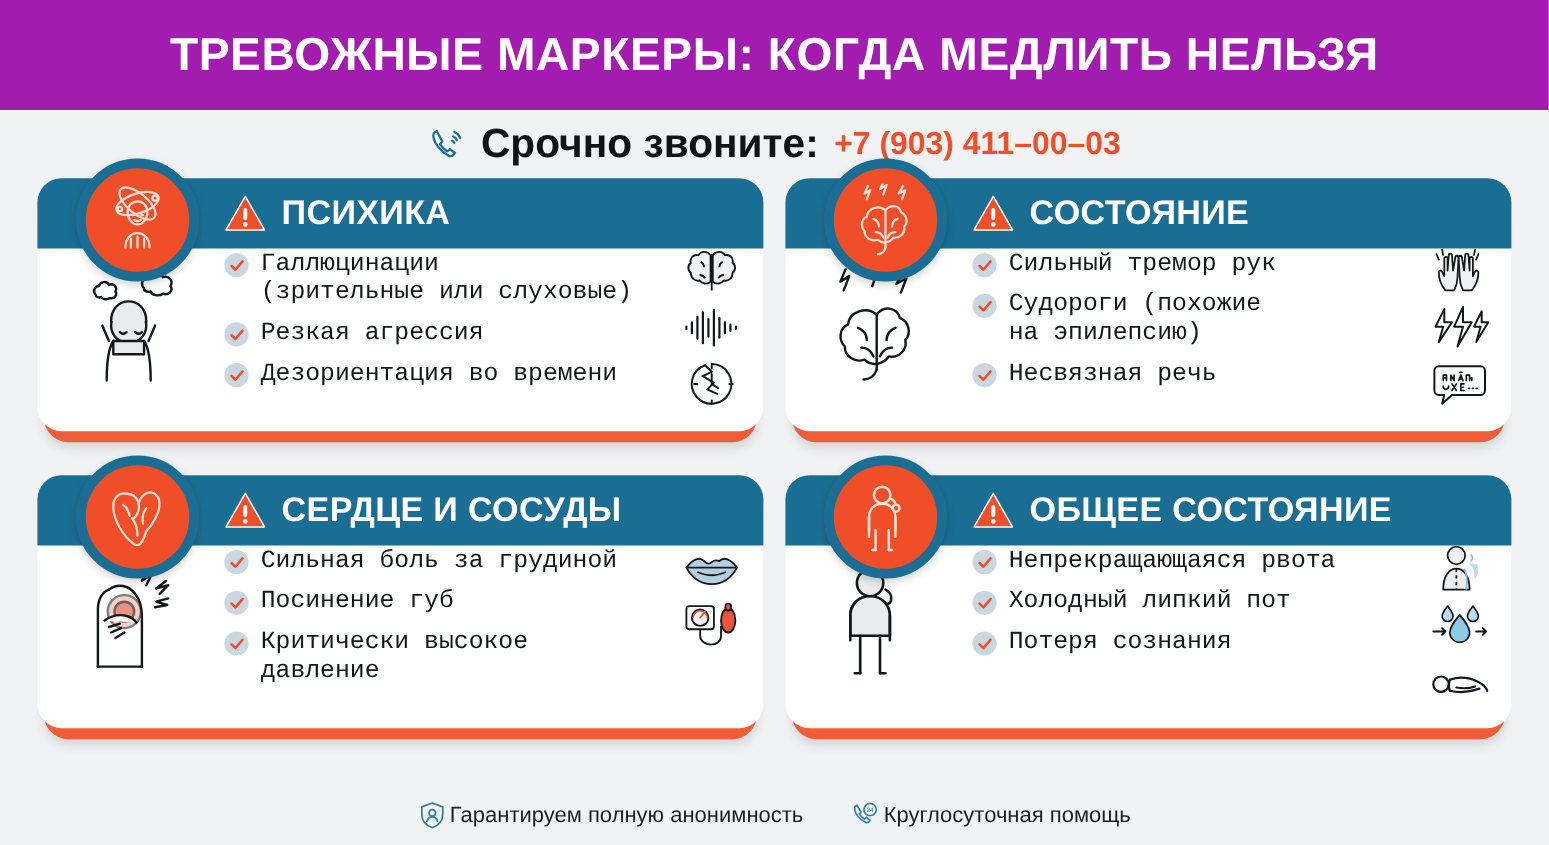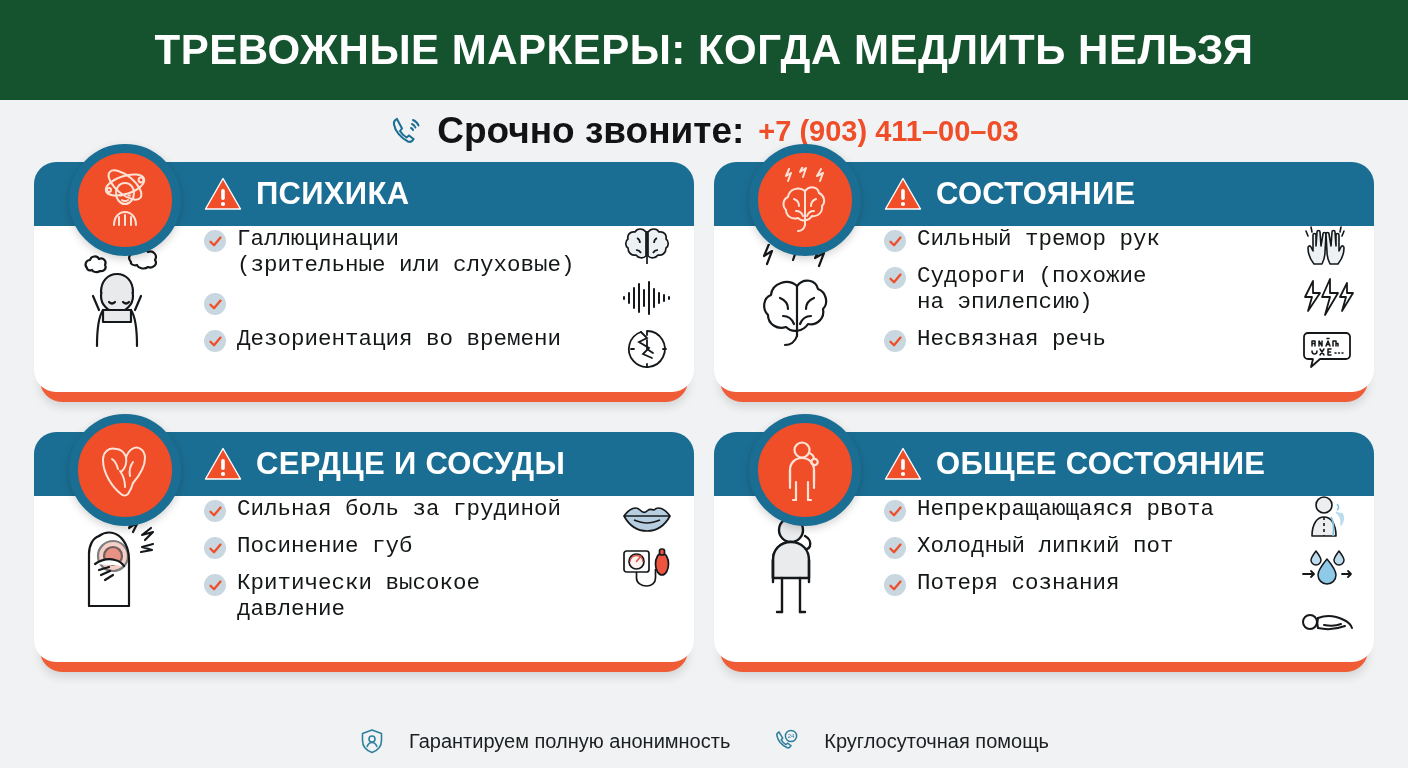--- a/index.html
+++ b/index.html
@@ -11,21 +11,21 @@
   body {
     background: #f1f2f3;
     font-family: "Liberation Sans", "DejaVu Sans", sans-serif;
     position: relative;
   }
 
   
   .banner {
     width: 1408px;
     height: 100px;
-    background: #14532d;
+    background: #a21caf;
     display: flex;
     align-items: center;
     justify-content: center;
   }
   .banner-title {
     color: #ffffff;
     font-size: 42px;
     font-weight: bold;
     letter-spacing: 0.5px;
     text-align: center;
@@ -199,21 +199,21 @@
     position: absolute;
     left: 0; right: 0; bottom: 14px;
     display: flex;
     align-items: center;
     justify-content: center;
     gap: 44px;
   }
   .footer-item {
     display: flex;
     align-items: center;
-    gap: 24px;
+    gap: 3px;
   }
   .footer-item svg { width: 26px; height: 26px; flex: 0 0 26px; display: block; }
   .footer-text {
     font-size: 20px;
     color: #1b1f22;
     white-space: nowrap;
   }
 </style>
 </head>
 <body>
@@ -287,20 +287,21 @@
             </span>
             <span class="bullet-text">Галлюцинации
 (зрительные или слуховые)</span>
           </div>
           <div class="bullet">
             <span class="check">
               <svg viewBox="0 0 15 15">
                   <path d="M2.5 7.8 6 11.2 12.5 3.6" fill="none" stroke="#ef4e28" stroke-width="2.3" stroke-linecap="round" stroke-linejoin="round"></path>
                 </svg>
             </span>
+            <span class="bullet-text">Резкая агрессия</span>
           </div>
           <div class="bullet">
             <span class="check">
               <svg viewBox="0 0 15 15">
                   <path d="M2.5 7.8 6 11.2 12.5 3.6" fill="none" stroke="#ef4e28" stroke-width="2.3" stroke-linecap="round" stroke-linejoin="round"></path>
                 </svg>
             </span>
             <span class="bullet-text">Дезориентация во времени</span>
           </div>
         </div>

